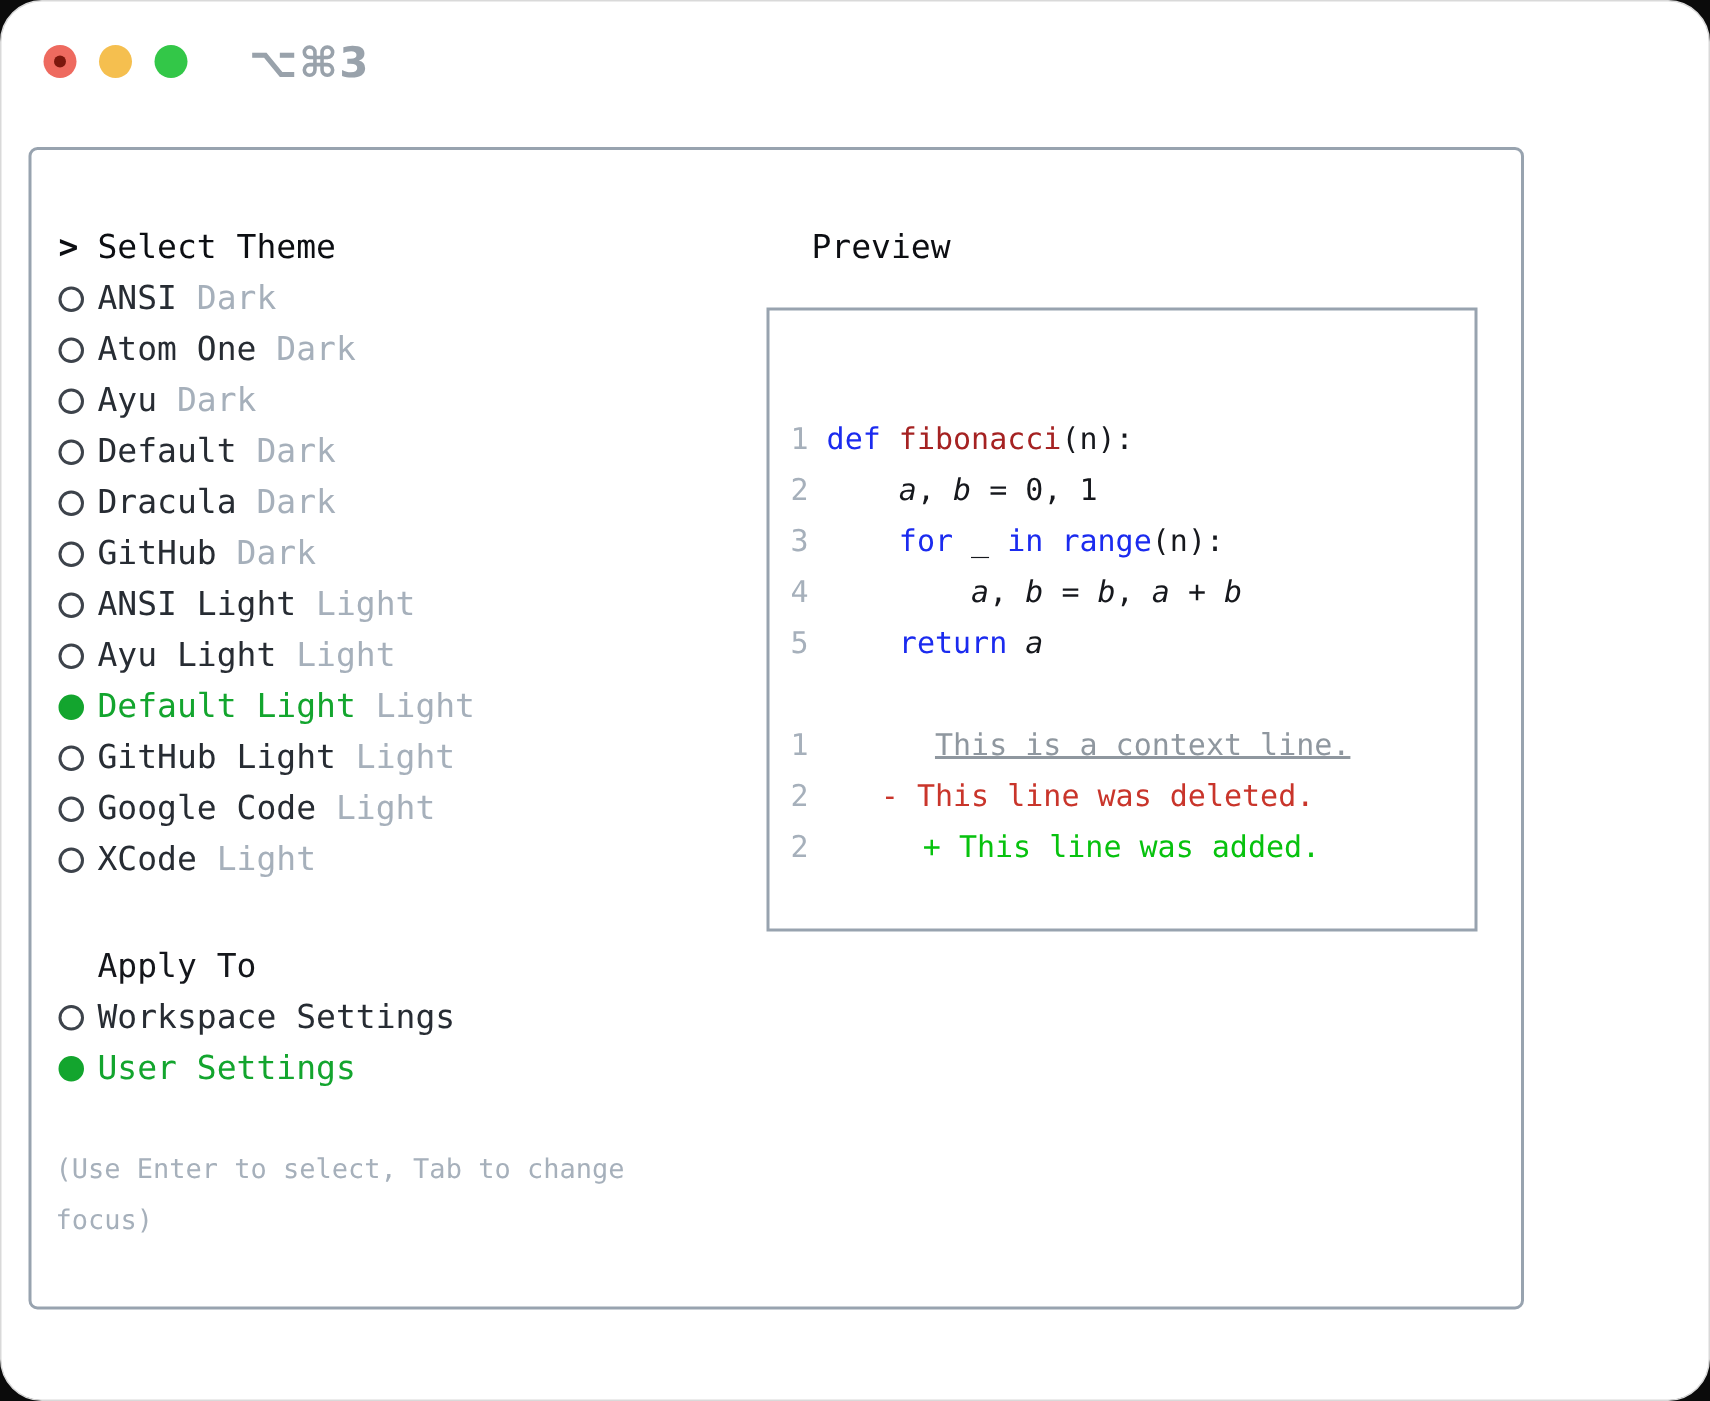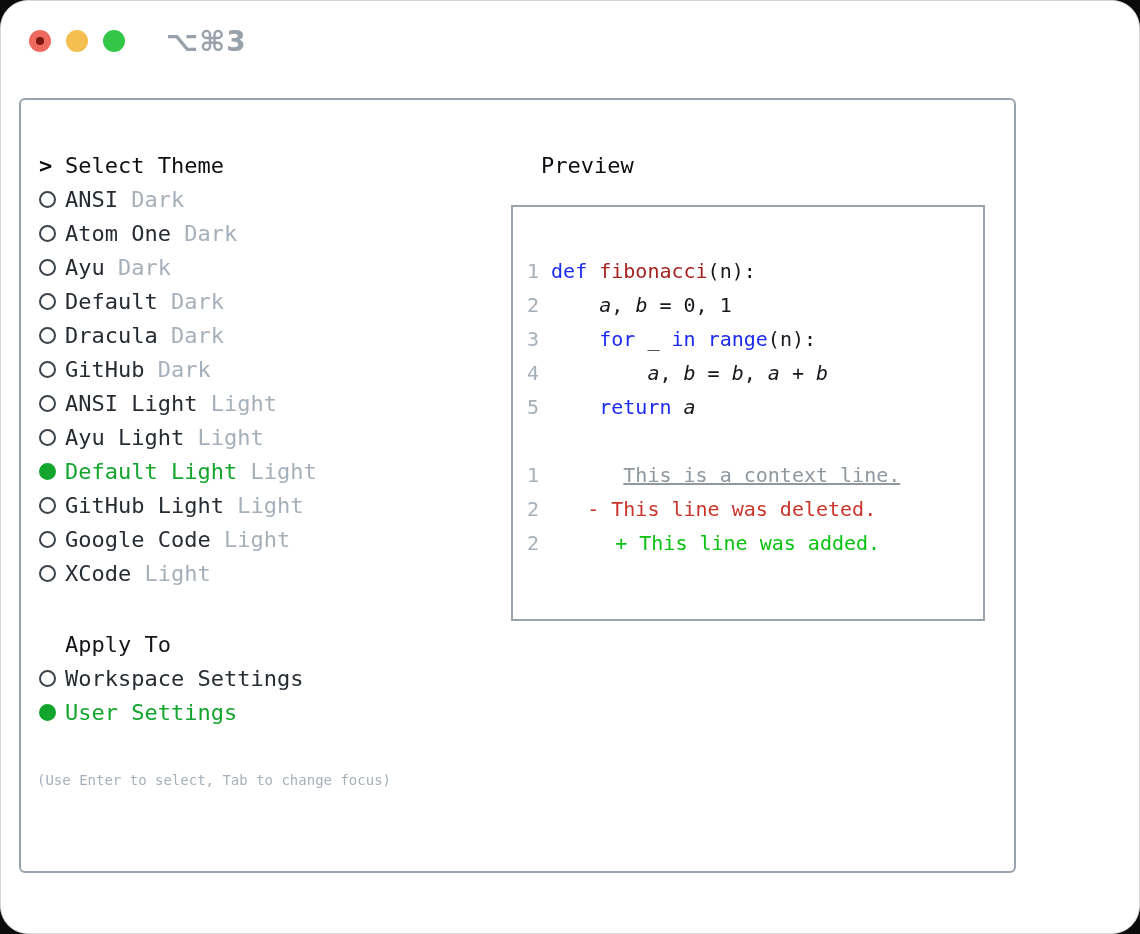--- a/index.html
+++ b/index.html
@@ -49,29 +49,29 @@
   .caret { font-weight:bold; color:#0c0e12; margin-left:2px; }
   .hdr { font-weight:normal; color:#0c0e12; }
   .name { color:var(--text); }
   .name.sel { color:var(--accent-green); }
   .variant { color:var(--muted);text-align:right; }
   .subhdr { color:#14161b; }
   .theme-list { position:absolute; left:16px; top:48px; }
   .apply-block { position:absolute; left:16px; top:527px; }
   .help {
     position:absolute; left:16px; top:663px; width:412px;
-    font-size:14px; line-height:34px; color:var(--muted);
+    font-size:18px; line-height:34px; color:var(--muted);
   }
   
   .preview-header { position:absolute; left:480px; top:48px;margin-left:40px; }
   .preview-box {
     position:absolute; left:490px; top:105px; width:474px; height:416px;
     border:2px solid var(--border);
     box-sizing:border-box;
-    padding:47px 0 0 14px;
+    padding:68px 0 0 14px;
     overflow:hidden;
   }
   .pl { white-space:pre; font-size:20px; line-height:34px; height:34px; color:#16181d; }
   .ln { display:inline-block; width:1ch; margin-right:1ch; color:var(--muted); }
   .diff-block { margin-top:34px; }
   .kw  { color:var(--keyword-blue); }
   .fn  { color:var(--function-red); }
   .var { font-style:italic; }
   .ctx { color:var(--context-gray);text-decoration:underline; }
   .del { color:var(--deleted-red); }

